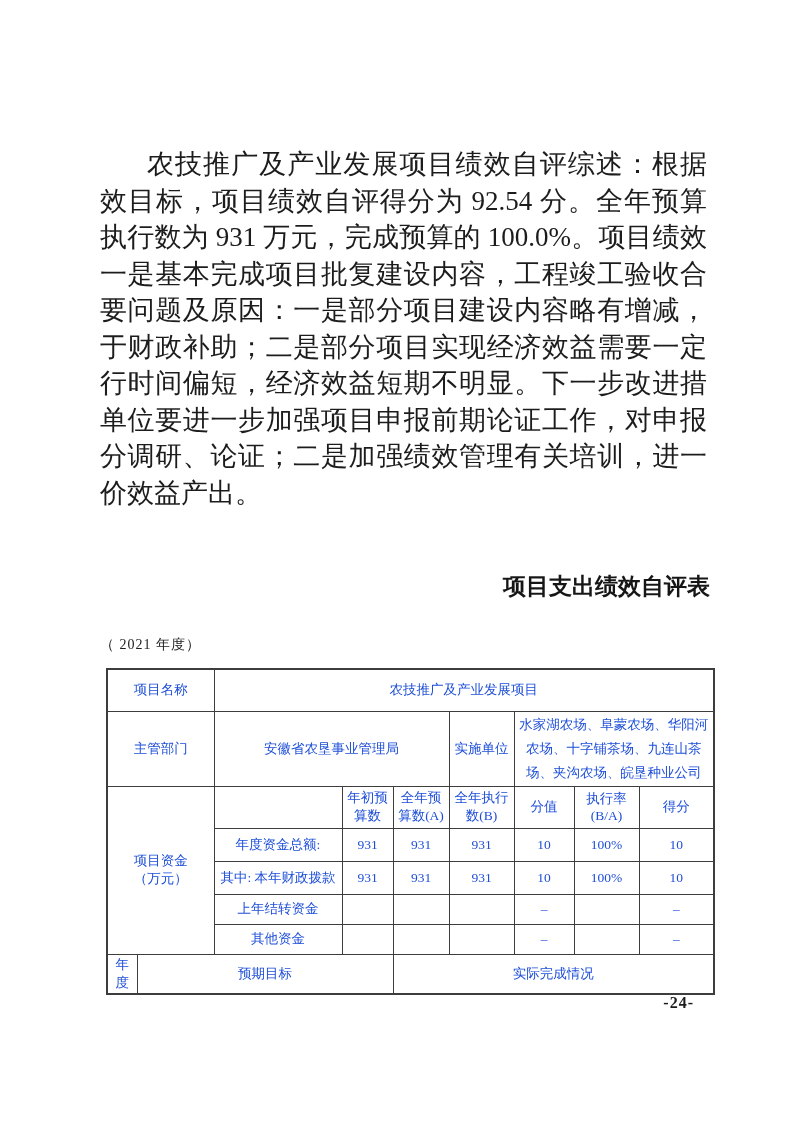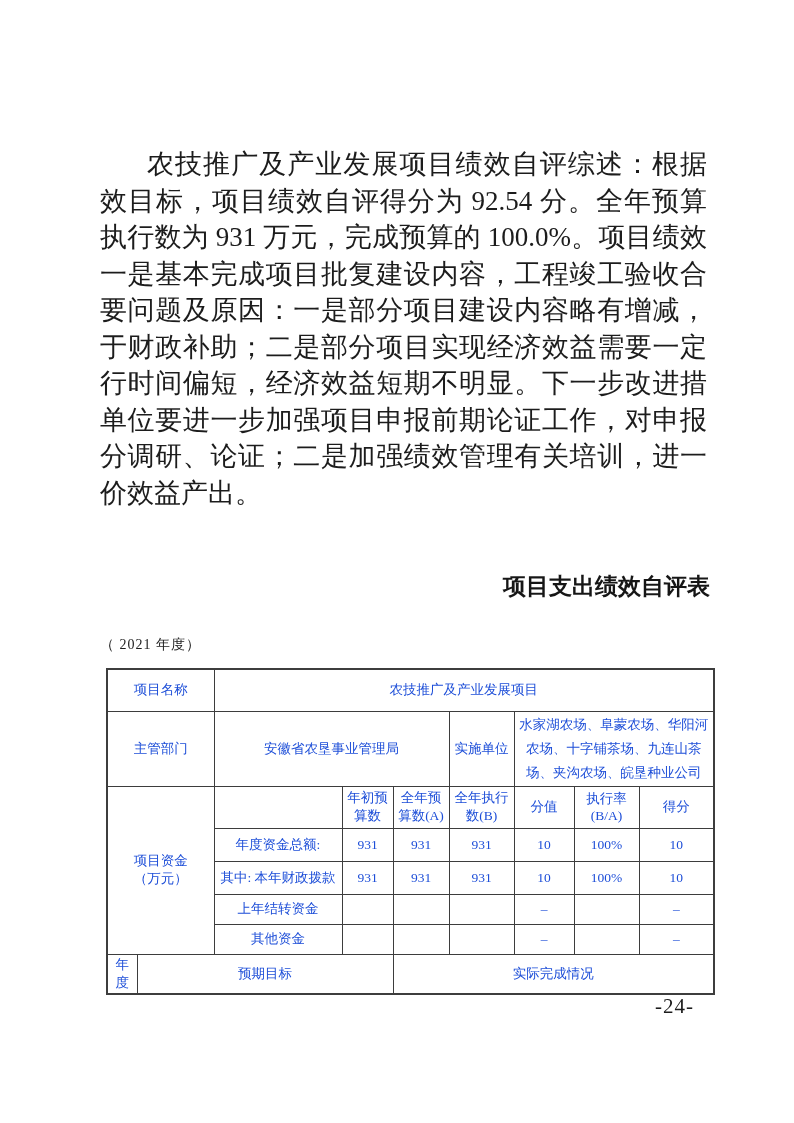--- a/index.html
+++ b/index.html
@@ -83,22 +83,23 @@
   tr.r8 { height: 36px; }
   td.pre { white-space: pre-line; }
   td.t-left  { text-align: left;  padding-left: 3px; }
   td.t-right { text-align: right; padding-right: 4px; }
   td.unit-val { line-height: 24px; padding: 2px 3px; }
 
   .page-number {
     position: absolute;
     top: 994px;
     right: 100px;
-    font-size: 21px;
+    font-size: 16px;
     letter-spacing: 1px;
+    font-weight: bold;
   }
 </style>
 </head>
 <body>
 
 <div class="page">
 
   <div class="paragraph">
     <div class="para-line indent">农技推广及产业发展项目绩效自评综述：根据年初设定的绩</div>
     <div class="para-line">效目标，项目绩效自评得分为 92.54 分。全年预算数为 931 万元，</div>

